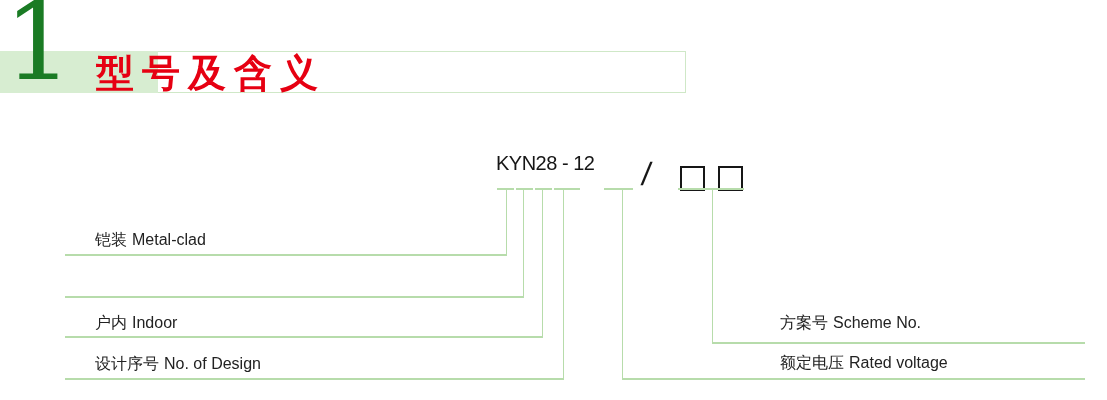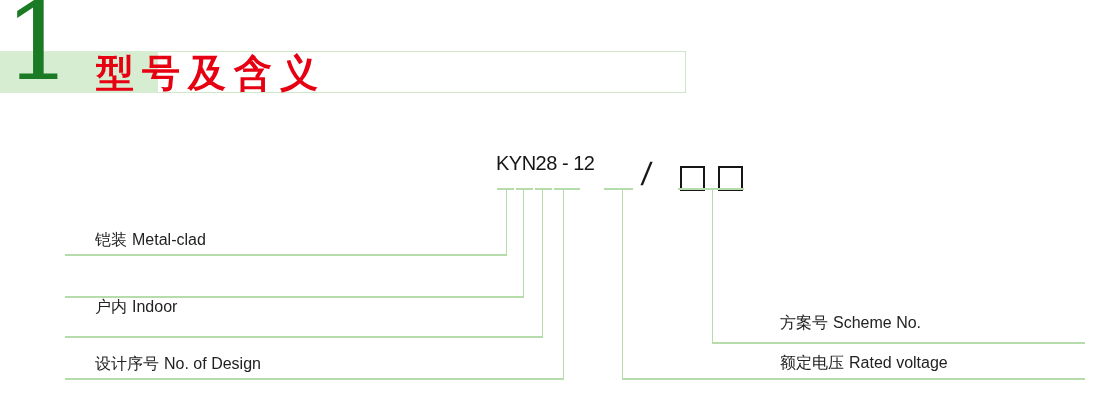--- a/index.html
+++ b/index.html
@@ -85,21 +85,21 @@
   <div class="hline" style="left:65px;top:254px;width:442px;"></div>
   <div class="hline" style="left:65px;top:296px;width:459px;"></div>
   <div class="hline" style="left:65px;top:336px;width:478px;"></div>
   <div class="hline" style="left:65px;top:378px;width:499px;"></div>
   <div class="hline" style="left:622px;top:378px;width:463px;"></div>
   <div class="hline" style="left:712px;top:342px;width:373px;"></div>
 
   <div class="lbl" style="left:95px;top:230px;">
     <span class="zh">铠装</span><span>Metal-clad</span>
   </div>
-  <div class="lbl" style="left:95px;top:297px;text-align:right;">
+  <div class="lbl" style="left:95px;top:313px;text-align:right;">
     <span class="zh">户内</span><span>Indoor</span>
   </div>
   <div class="lbl" style="left:780px;top:313px;">
     <span class="zh">方案号</span><span>Scheme No.</span>
   </div>
 
   <div class="lbl" style="left:95px;top:354px;">
     <span class="zh">设计序号</span><span>No. of Design</span>
   </div>
   <div class="lbl" style="left:780px;top:353px;">

